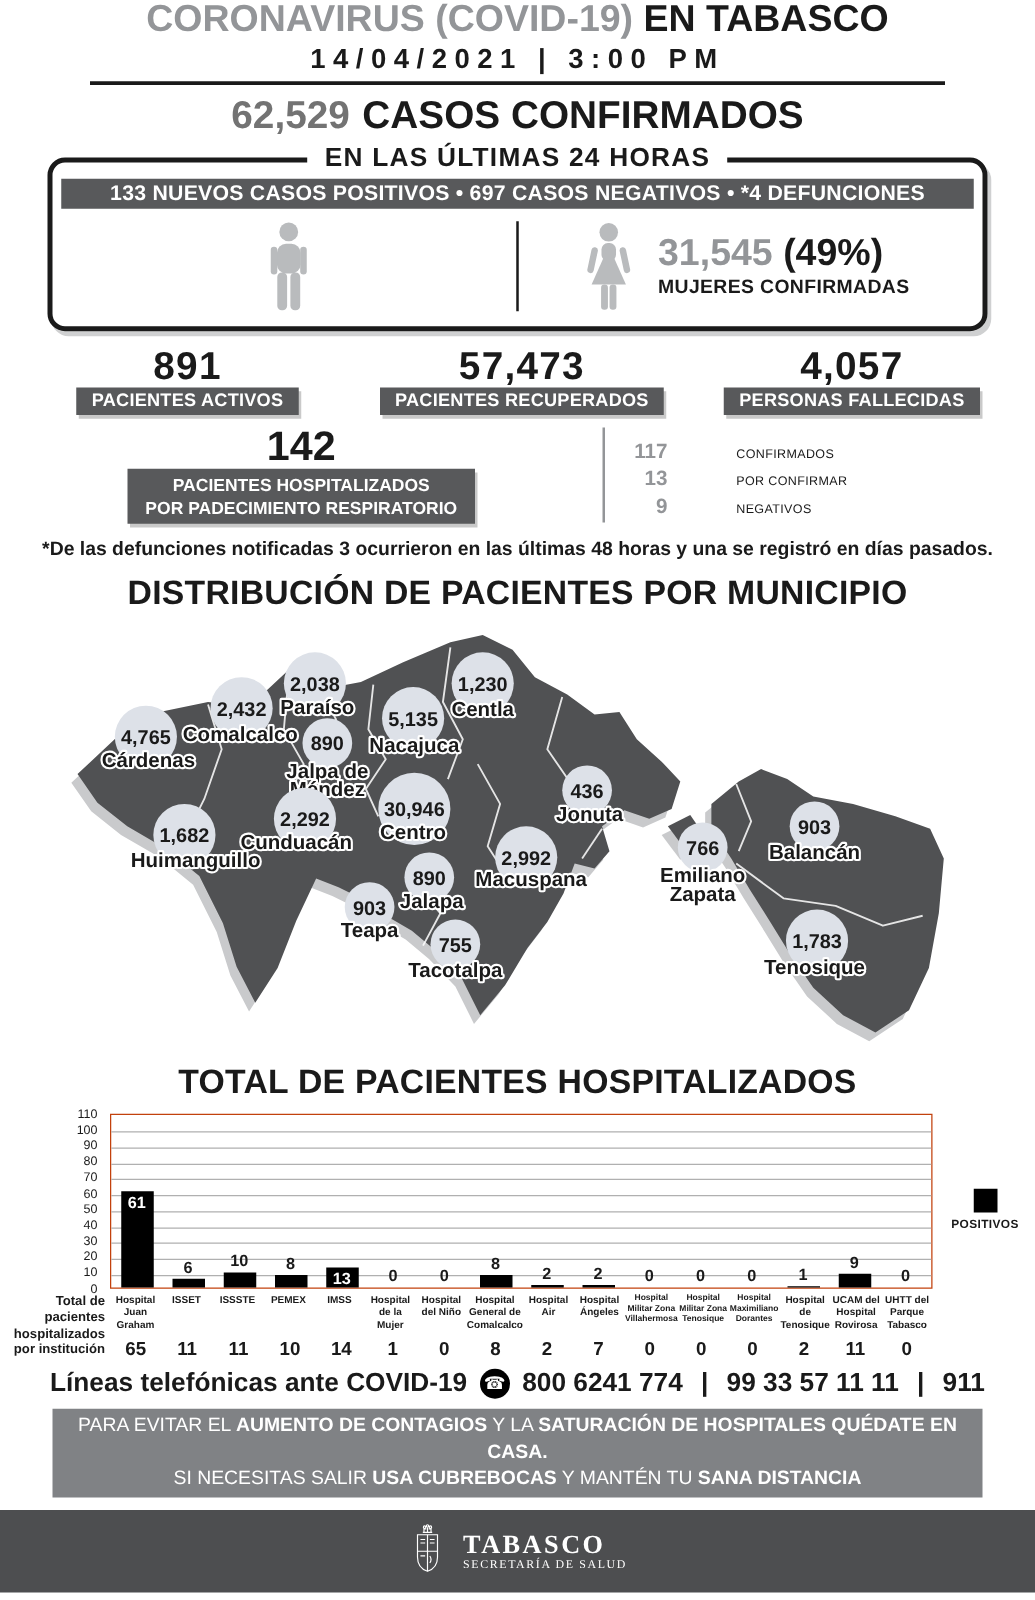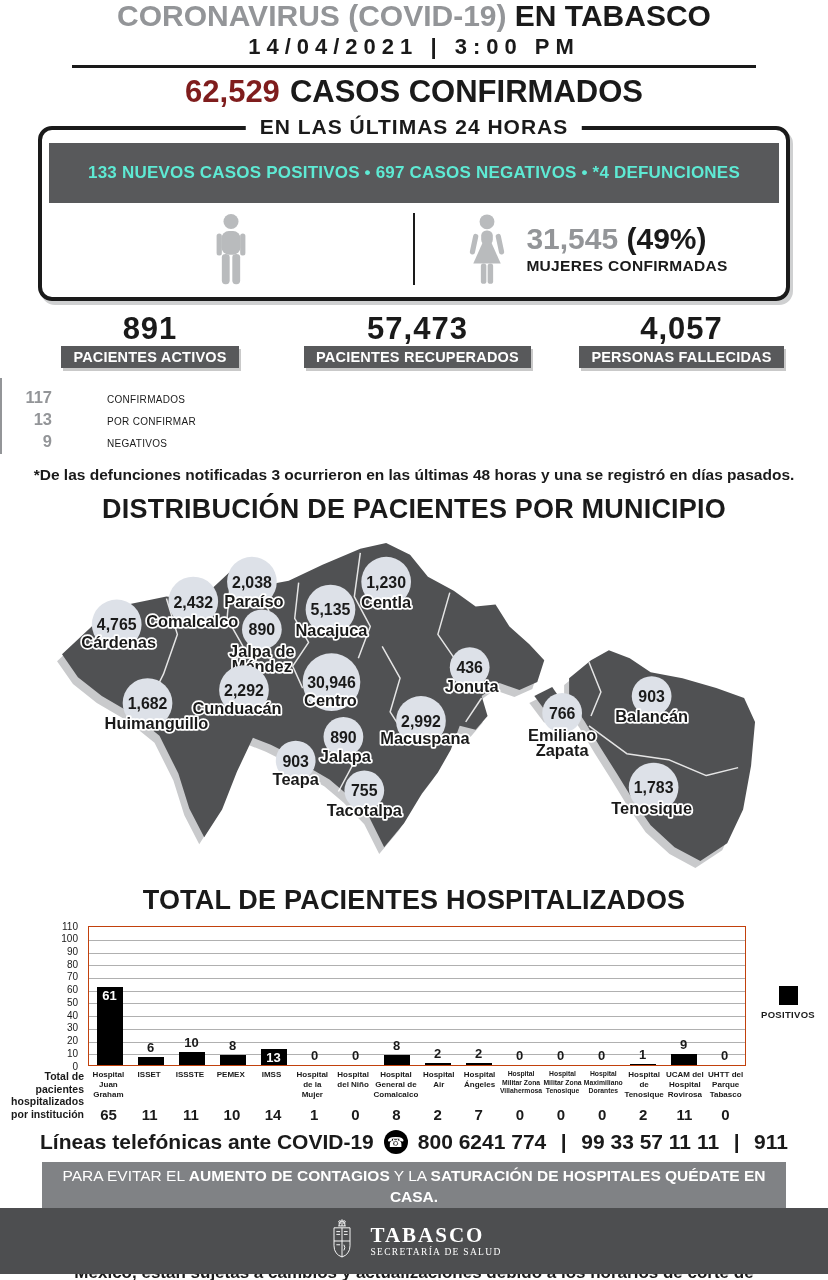--- a/index.html
+++ b/index.html
@@ -8,29 +8,29 @@
          font-family:"Liberation Sans", sans-serif; }
 
   
   .title { text-align:center; font-weight:bold; font-size:33px; letter-spacing:.5px; margin-top:10px; line-height:1.1; }
   .subtitle { text-align:center; font-weight:bold; font-size:30px; line-height:1.05; }
   .subtitle .gray { color:#939598; }
   .datetime { text-align:center; font-weight:bold; font-size:22px; letter-spacing:6px; margin-top:2px; }
   .rule { height:3px; background:#1a1a1a; margin:5px 72px 8px; }
 
   .confirmed { text-align:center; font-weight:bold; font-size:31px; line-height:1.05; }
-  .confirmed .num { color:#7f1d1d; margin-right:10px; }
+  .confirmed .num { color:#737373; margin-right:10px; }
 
   
   .box24 { position:relative; margin:18px 38px 0; border:4px solid #1a1a1a; border-radius:14px;
            padding:13px 7px 6px; box-shadow:3px 4px 0 #cfd0d1; }
   .box-title { position:absolute; top:-15px; left:50%; transform:translateX(-50%); background:#fff;
                padding:0 14px; font-weight:bold; font-size:21px; letter-spacing:1px; white-space:nowrap; }
-  .banner { background:#58595b; color:#5eead4; font-weight:bold; font-size:17px; text-align:center;
-            padding:20px 0; letter-spacing:.2px; }
+  .banner { background:#58595b; color:#ffffff; font-weight:bold; font-size:17px; text-align:center;
+            padding:2px 0; letter-spacing:.2px; }
   .genders { display:flex; align-items:stretch; margin-top:4px; }
   .gender { flex:1; display:flex; align-items:center; justify-content:center; gap:18px; padding:6px 0; }
   .gender svg { height:72px; width:auto; }
   .gnum { font-size:30px; font-weight:bold; line-height:1.05; }
   .gnum .val { color:#939598; }
   .glabel { font-size:15.5px; font-weight:bold; letter-spacing:.3px; margin-top:2px; }
   .vdiv { width:2px; background:#1a1a1a; margin:6px 0; }
 
   
   .stats3 { display:grid; grid-template-columns:300px 235px 293px; margin-top:12px; }
@@ -173,20 +173,27 @@
       <div class="val">57,473</div>
       <span class="bar">PACIENTES RECUPERADOS</span>
     </div>
     <div class="stat">
       <div class="val">4,057</div>
       <span class="bar">PERSONAS FALLECIDAS</span>
     </div>
   </section>
 
   <section class="hosp142">
+    <div class="h-left">
+      <div class="val">142</div>
+      <span class="bar2">
+        <span>PACIENTES HOSPITALIZADOS</span><br>
+        <span>POR PADECIMIENTO RESPIRATORIO</span>
+      </span>
+    </div>
     <div class="h-div"></div>
     <div class="h-right">
       <div class="brow">
         <span class="bval">117</span>
         <span class="blabel">CONFIRMADOS</span>
       </div>
       <div class="brow">
         <span class="bval">13</span>
         <span class="blabel">POR CONFIRMAR</span>
       </div>

